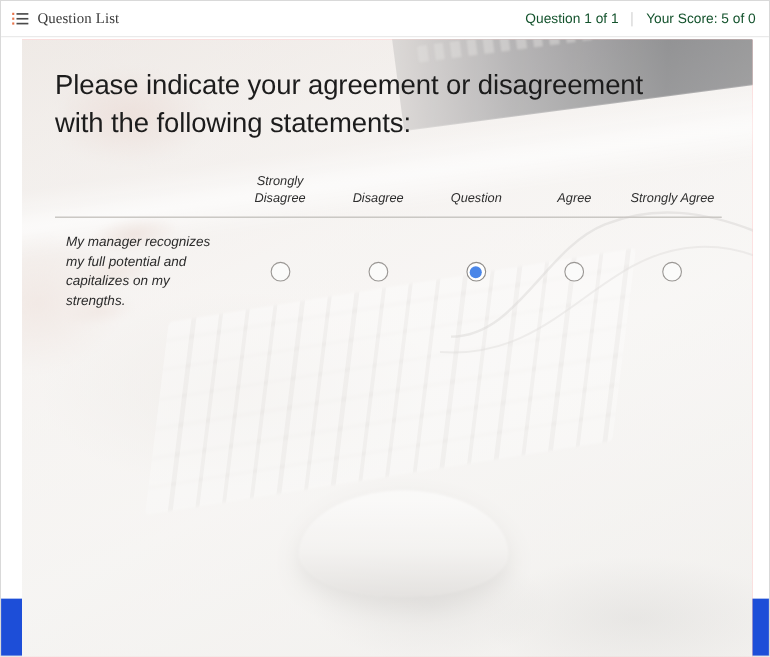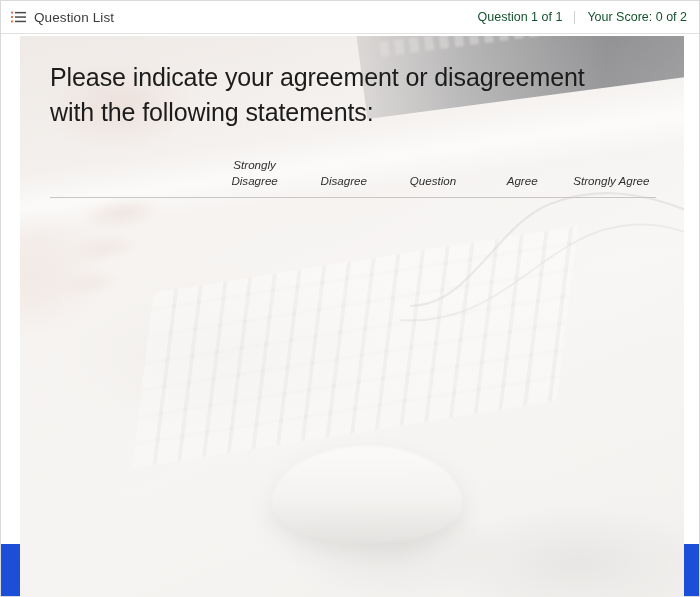--- a/index.html
+++ b/index.html
@@ -36,20 +36,21 @@
     border-bottom: 1px solid #e2e2e2;
     display: flex;
     align-items: center;
     padding: 0 12px 0 10px;
     box-sizing: border-box;
   }
   .topbar-left {
     display: flex;
     align-items: center;
     gap: 8px;
+    font-family: Liberation Serif, serif;
   }
   .list-icon {
     display: block;
     width: 15px;
     height: 12px;
     flex: 0 0 auto;
   }
   .topbar-title {
     font-size: 13.5px;
     color: #3b3b3b;
@@ -333,21 +334,21 @@
         <rect x="0" y="9.4" width="2" height="2" fill="#e8734a"></rect>
         <rect x="4" y="0.9" width="11" height="1.5" fill="#4a4a4a"></rect>
         <rect x="4" y="5.3" width="11" height="1.5" fill="#4a4a4a"></rect>
         <rect x="4" y="9.7" width="11" height="1.5" fill="#4a4a4a"></rect>
       </svg>
       <span class="topbar-title">Question List</span>
     </div>
     <div class="topbar-right">
       <span>Question 1 of 1</span>
       <span class="topbar-sep"></span>
-      <span>Your Score: 0 of 2</span>
+      <span>Your Score: 5 of 0</span>
     </div>
   </div>
 
   <div class="panel-wrap">
     <div class="panel">
 
       <div class="photo">
         <div class="photo-screen"></div>
         <div class="photo-screen-keys"></div>
         <div class="photo-deskedge"></div>
@@ -380,20 +381,28 @@
               <th>Strongly Disagree</th>
               <th>Disagree</th>
               <th>Question</th>
               <th>Agree</th>
               <th>Strongly Agree</th>
             </tr>
           </thead>
           <tbody>
 
 
+            <tr>
+              <td class="stmt-cell">My manager recognizes my full potential and capitalizes on my strengths.</td>
+              <td><span class="radio"></span></td>
+              <td><span class="radio"></span></td>
+              <td><span class="radio checked"></span></td>
+              <td><span class="radio"></span></td>
+              <td><span class="radio"></span></td>
+            </tr>
 
 
           </tbody>
         </table>
       </div>
     </div>
   </div>
 
   <div class="footer">
     <button class="submit-btn">SUBMIT</button>

